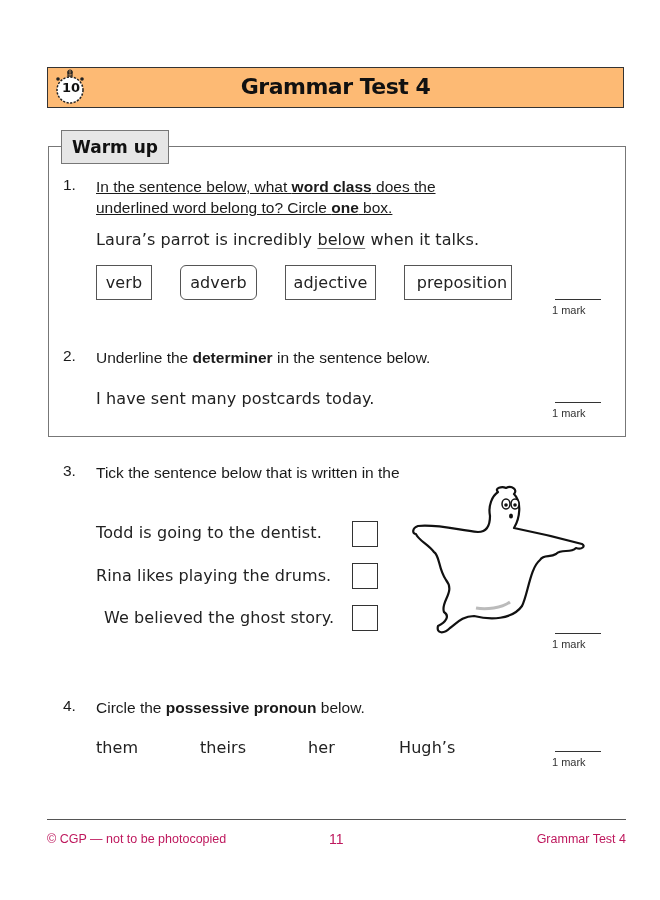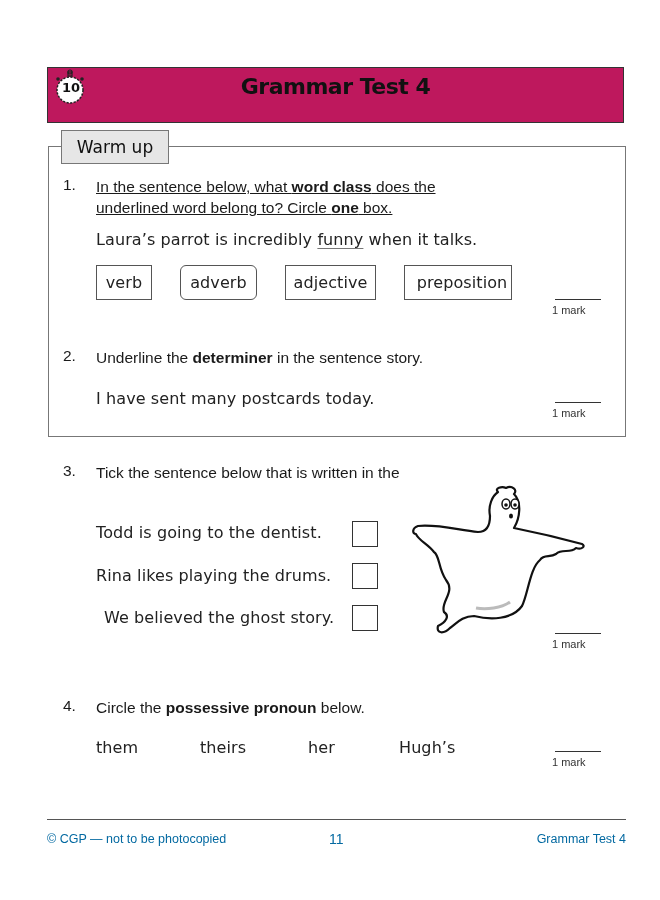--- a/index.html
+++ b/index.html
@@ -1,41 +1,41 @@
 <!DOCTYPE html>
 <html><head>
 <meta charset="utf-8">
 <style>
   html, body { margin: 0; padding: 0; background: #ffffff; }
   body { width: 660px; height: 900px; position: relative; overflow: hidden;
          font-family: "Liberation Sans", sans-serif; color: #1a1a1a; }
   .abs { position: absolute; }
-  .title-bar { left: 47px; top: 67px; width: 577px; height: 56px; background: #be185d;
+  .title-bar { left: 47px; top: 67px; width: 577px; height: 41px; background: #fdba74;
                border: 1.5px solid #333; box-sizing: border-box; }
   .title-text { position: absolute; left: 0; right: 0; top: 6px; text-align: center;
                 font-family: "DejaVu Sans", sans-serif; font-weight: bold; font-size: 22px;
                 letter-spacing: -0.5px; color: #111; }
   .timer { position: absolute; left: 4px; top: 1px; width: 36px; height: 36px; }
   .warm-box { left: 48px; top: 146px; width: 578px; height: 291px; border: 1px solid #777;
               border-top: 1px solid #777; box-sizing: border-box; }
   .warm-label { left: 61px; top: 130px; width: 108px; height: 34px; background: #e6e6e6;
                 border: 1px solid #777; box-sizing: border-box; }
   .warm-label span { position: absolute; left: 0; right: 0; top: 6px; text-align: center;
-                     font-family: "DejaVu Sans", sans-serif; font-weight: normal; font-size: 17px; color: #111; }
+                     font-family: "DejaVu Sans", sans-serif; font-weight: bold; font-size: 17px; color: #111; }
   .qnum { font-size: 15.5px; }
   .qtext { font-size: 15.5px; line-height: 21px; }
   .hand { font-family: "DejaVu Sans", sans-serif; font-size: 16px; color: #222; font-weight: normal; letter-spacing: 0.1px; }
   .opt-box { position: absolute; top: 265px; height: 35px; border: 1px solid #555; box-sizing: border-box;
              display: flex; align-items: center; justify-content: center; }
   .mark { position: absolute; width: 46px; text-align: left; font-size: 11px; color: #333; }
   .mark-line { position: absolute; width: 46px; height: 0; border-top: 1.5px solid #333; }
   .tick-box { position: absolute; left: 352px; width: 26px; height: 26px; border: 1.5px solid #333;
               box-sizing: border-box; background: #fff; }
   .footer-line { left: 47px; top: 819px; width: 579px; height: 0; border-top: 1px solid #555; }
-  .footer { top: 832px; font-size: 12.5px; color: #0369a1; }
+  .footer { top: 832px; font-size: 12.5px; color: #be185d; }
   u.funny { text-decoration: underline; text-decoration-color: #777; text-underline-offset: 3px; }
 </style>
 </head>
 <body>
 
 <div class="abs title-bar">
   <svg class="timer" viewBox="0 0 36 36">
     <circle cx="18" cy="21" r="13" fill="#fff" stroke="#222" stroke-width="1.5" stroke-dasharray="2.2 1.4"></circle>
     <rect x="16" y="3" width="4" height="4" fill="none" stroke="#222" stroke-width="1.2"></rect>
     <circle cx="18" cy="3" r="2" fill="none" stroke="#222" stroke-width="1.2"></circle>
@@ -50,40 +50,40 @@
 <div class="abs warm-label">
   <span>Warm up</span>
 </div>
 
 <span class="abs qnum" style="left:63px;top:176px;">1.</span>
 <div class="abs qtext" style="left:96px;top:176px;text-decoration:underline;">
   <div><span>In the sentence below, what </span><b>word class</b><span> does the</span></div>
   <div><span>underlined word belong to?  Circle </span><b>one</b><span> box.</span></div>
 </div>
 <div class="abs hand" style="left:96px;top:230px;">
-  <span>Laura’s parrot is incredibly </span><u class="funny">funny</u><span> when it talks.</span>
+  <span>Laura’s parrot is incredibly </span><u class="funny">below</u><span> when it talks.</span>
 </div>
 <div class="opt-box hand" style="left:96px;width:56px;">
     <span>verb</span>
   </div>
 <div class="opt-box hand" style="left:180px;width:77px;border-radius:6px;">
     <span>adverb</span>
   </div>
 <div class="opt-box hand" style="left:285px;width:91px;">
     <span>adjective</span>
   </div>
 <div class="opt-box hand" style="left:404px;width:108px;padding-left:8px;">
     <span>preposition</span>
   </div>
 <div class="mark-line" style="left:555px;top:299px;"></div>
 <div class="mark" style="left:552px;top:304px;">1 mark</div>
 
 <span class="abs qnum" style="left:63px;top:347px;">2.</span>
 <div class="abs qtext" style="left:96px;top:347px;">
-  <span>Underline the </span><b>determiner</b><span> in the sentence story.</span>
+  <span>Underline the </span><b>determiner</b><span> in the sentence below.</span>
 </div>
 <div class="abs hand" style="left:96px;top:389px;">I have sent many postcards today.</div>
 <div class="mark-line" style="left:555px;top:402px;"></div>
 <div class="mark" style="left:552px;top:407px;">1 mark</div>
 
 <span class="abs qnum" style="left:63px;top:462px;">3.</span>
 <div class="abs qtext" style="left:96px;top:462px;">
   <div>Tick the sentence below that is written in the</div>
 </div>
 <div class="abs hand" style="left:96px;top:523px;">Todd is going to the dentist.</div>

